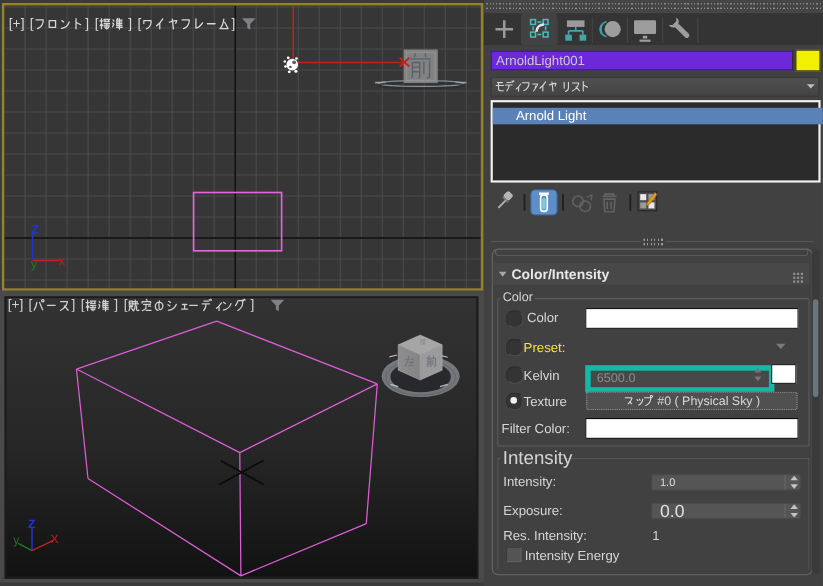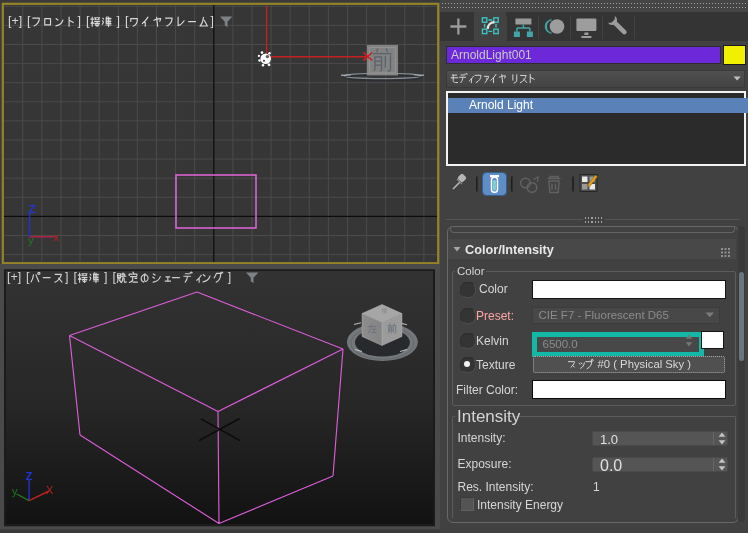--- a/index.html
+++ b/index.html
@@ -233,22 +233,21 @@
         <rect x="280" y="16" width="2" height="2"></rect>
   </g>
  </svg>
 
  <div class="ab" style="left:12px;top:271px;width:282px;height:133px;border:1px solid #5c5c5c;border-radius:2px"></div>
  <div class="ab" style="left:15px;top:264.5px;width:27px;height:13px;background:#414141;color:#d4d4d4;font-size:11.5px;line-height:13px;padding:0 2px">Color</div>
  <div class="ab" style="left:19.7px;top:281.5px;width:14px;height:14px;border-radius:7px;background:#343434;border:1px solid #4d4d4d;border-top-color:#2b2b2b;border-left-color:#2f2f2f"></div>
  <div class="ab" style="left:39px;top:282px;font-size:12px;color:#d6d6d6">Color</div>
  <div class="ab" style="left:92px;top:280px;width:192px;height:17px;background:#fff;border:1px solid #141414"></div>
  <div class="ab" style="left:19.7px;top:308.3px;width:14px;height:14px;border-radius:7px;background:#343434;border:1px solid #4d4d4d;border-top-color:#2b2b2b;border-left-color:#2f2f2f"></div>
- <div class="ab" style="left:36px;top:309px;font-size:12px;color:#fca5a5">Preset:</div>
- <div class="ab" style="left:91.5px;top:307px;width:180.5px;height:14.5px;background:#484848;border:1px solid #3c3c3c;color:#8c8c8c;font-size:11.5px;line-height:15px;padding-left:6px">CIE F7 - Fluorescent D65</div>
+ <div class="ab" style="left:36px;top:309px;font-size:12px;color:#fde047">Preset:</div>
  <svg class="ab" style="left:264px;top:311px" width="12" height="8">
       <path d="M1.5 1.5 l4.3 4.8 l4.3 -4.8 z" fill="#7a7a7a"></path>
     </svg>
  <div class="ab" style="left:19.7px;top:333px;width:14px;height:14px;border-radius:7px;background:#343434;border:1px solid #4d4d4d;border-top-color:#2b2b2b;border-left-color:#2f2f2f"></div>
  <div class="ab" style="left:36px;top:334px;font-size:12px;color:#d6d6d6">Kelvin</div>
  <div class="ab" style="left:91.5px;top:331.5px;width:156.5px;height:15px;background:#484848;border:5px solid #14b8a6;color:#8c8c8c;font-size:11.5px;line-height:15px;padding-left:6px">6500.0</div>
  <svg class="ab" style="left:242px;top:333.5px" width="14" height="13">
       <path d="M7 0.5 l3.2 4.2 h-6.4 z M7 12.5 l3.2 -4.2 h-6.4 z" fill="#757575"></path>
     </svg>
  <div class="ab" style="left:261px;top:331px;width:21px;height:16px;background:#fff;border:1px solid #141414"></div>
@@ -262,21 +261,21 @@
       <path d="M1.6 2.8 H8.2 C8.2 6.3 6.5 9.2 3.0 10.8 M7.7 1.3 A1.1 1.1 0 1 0 9.9 1.3 A1.1 1.1 0 1 0 7.7 1.3" transform="translate(51.5 3.2) scale(0.875)" fill="none" stroke="#d8d8d8" stroke-width="1.14" stroke-linecap="round" stroke-linejoin="round"></path>
       <text x="64.5" y="11.9" font-size="11.3" fill="#d8d8d8" font-family="Liberation Sans, sans-serif">#0  ( Physical Sky )</text>
     </svg>
  <div class="ab" style="left:16px;top:383px;font-size:12px;color:#d6d6d6">Filter Color:</div>
  <div class="ab" style="left:92px;top:379.5px;width:192px;height:17px;background:#fff;border:1.5px solid #0a0a0a"></div>
 
  <div class="ab" style="left:12px;top:415.5px;width:282px;height:101px;border:1px solid #5c5c5c;border-bottom:none;border-radius:2px 2px 0 0"></div>
  <div class="ab" style="left:15px;top:409.5px;width:46px;height:13px;background:#414141;color:#d4d4d4;font-size:17px;line-height:13px;padding:0 2px">Intensity</div>
  <div class="ab" style="left:17.5px;top:431px;font-size:12px;color:#d6d6d6">Intensity:</div>
 
- <div class="ab" style="left:152px;top:430.5px;width:136px;height:15.5px;background:#555555;border-radius:2px;color:#e0e0e0;font-size:13px;line-height:15.5px;padding-left:7px;box-sizing:border-box;border:1px solid #4a4a4a">1.0</div>
+ <div class="ab" style="left:152px;top:430.5px;width:136px;height:15.5px;background:#555555;border-radius:2px;color:#e0e0e0;font-size:10px;line-height:15.5px;padding-left:7px;box-sizing:border-box;border:1px solid #4a4a4a">1.0</div>
  <div class="ab" style="left:273px;top:431.5px;width:1px;height:13.5px;background:#666"></div>
  <svg class="ab" style="left:276px;top:432.0px" width="12" height="13">
       <path d="M6 0.5 l3.4 4.2 h-6.8 z M6 12.5 l3.4 -4.2 h-6.8 z" fill="#c4c4c4"></path>
     </svg>
  <div class="ab" style="left:17.5px;top:457px;font-size:12px;color:#d6d6d6">Exposure:</div>
 
  <div class="ab" style="left:152px;top:456.5px;width:136px;height:15.5px;background:#555555;border-radius:2px;color:#e0e0e0;font-size:16px;line-height:15.5px;padding-left:7px;box-sizing:border-box;border:1px solid #4a4a4a">0.0</div>
  <div class="ab" style="left:273px;top:457.5px;width:1px;height:13.5px;background:#666"></div>
  <svg class="ab" style="left:276px;top:458.0px" width="12" height="13">
       <path d="M6 0.5 l3.4 4.2 h-6.8 z M6 12.5 l3.4 -4.2 h-6.8 z" fill="#c4c4c4"></path>

